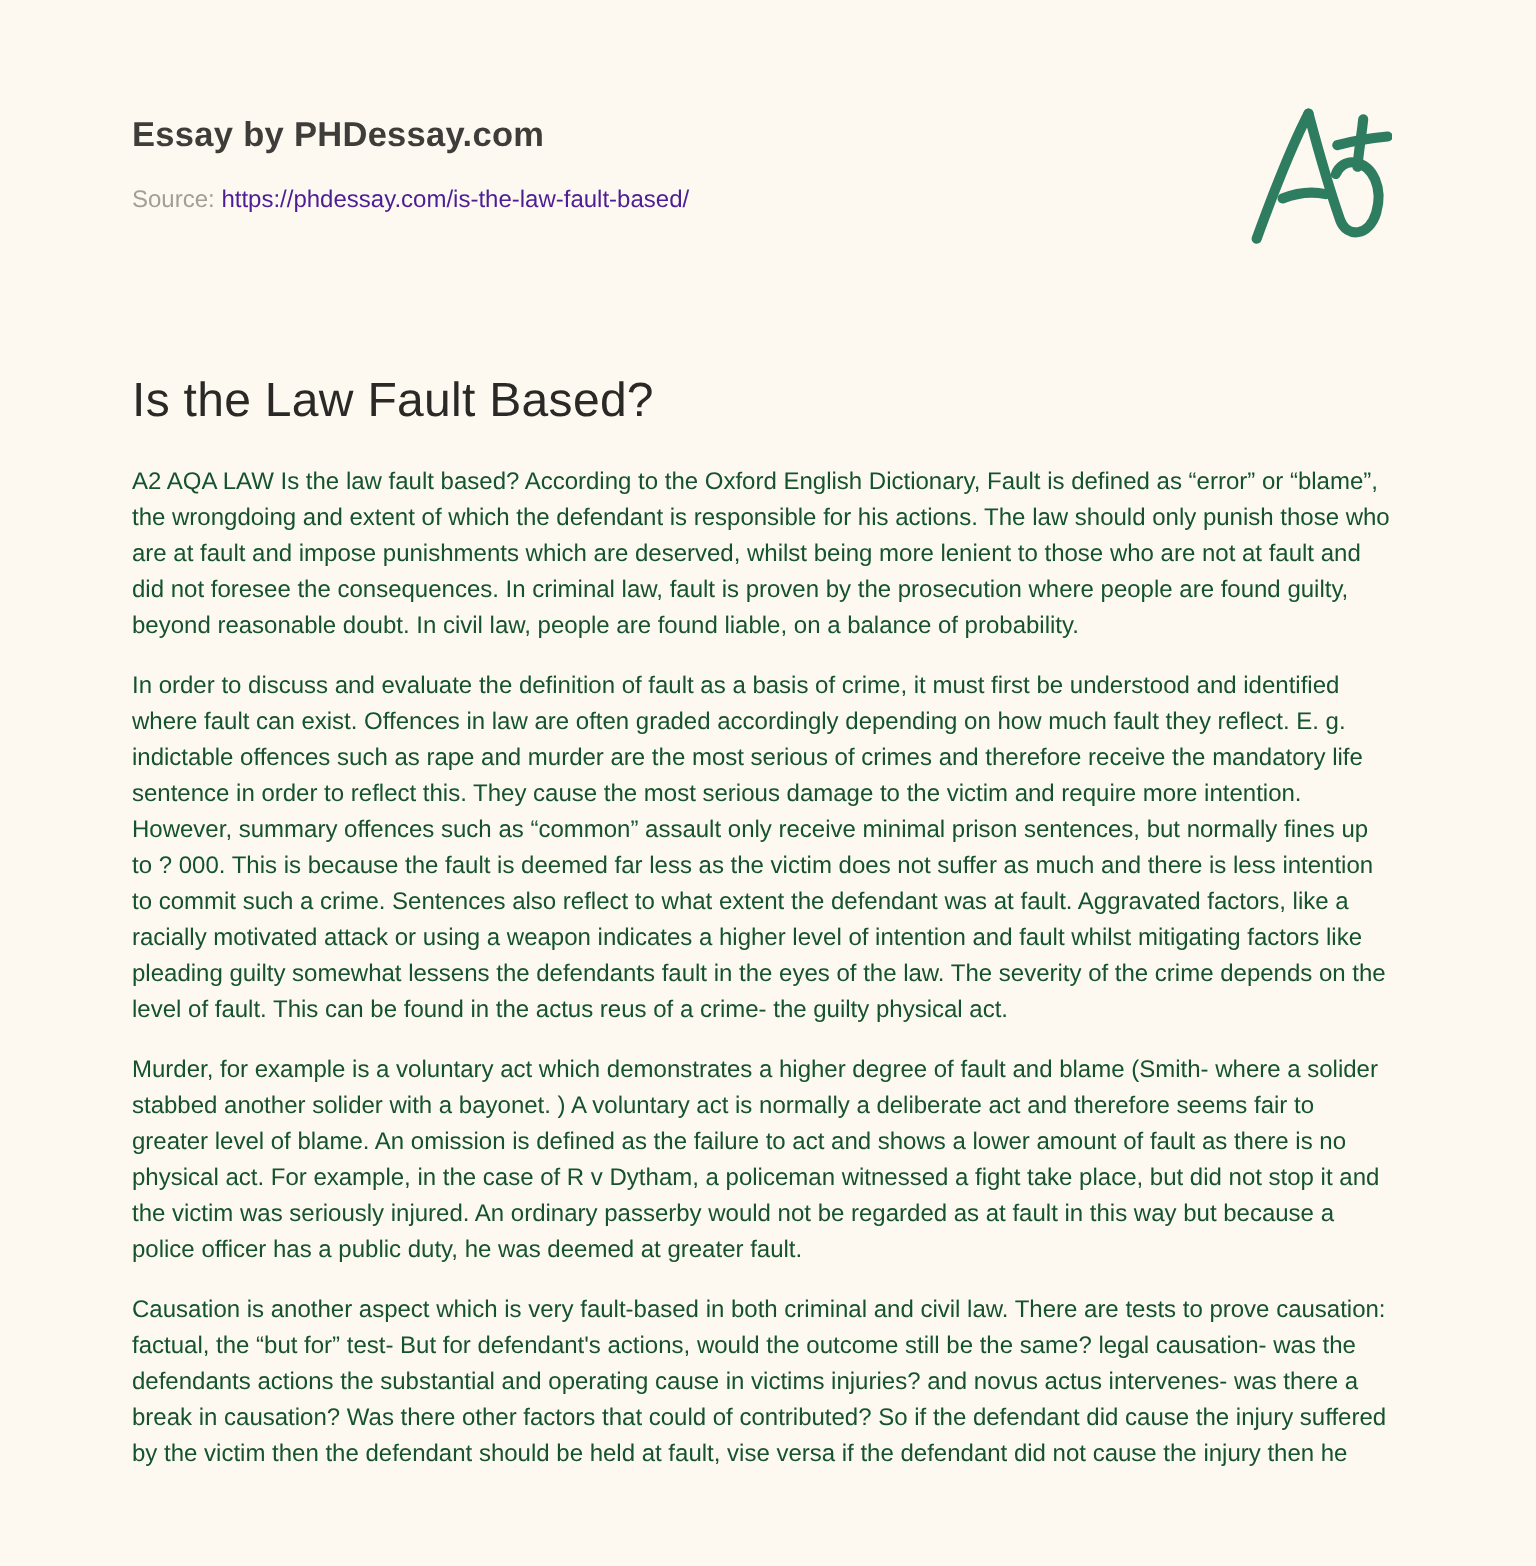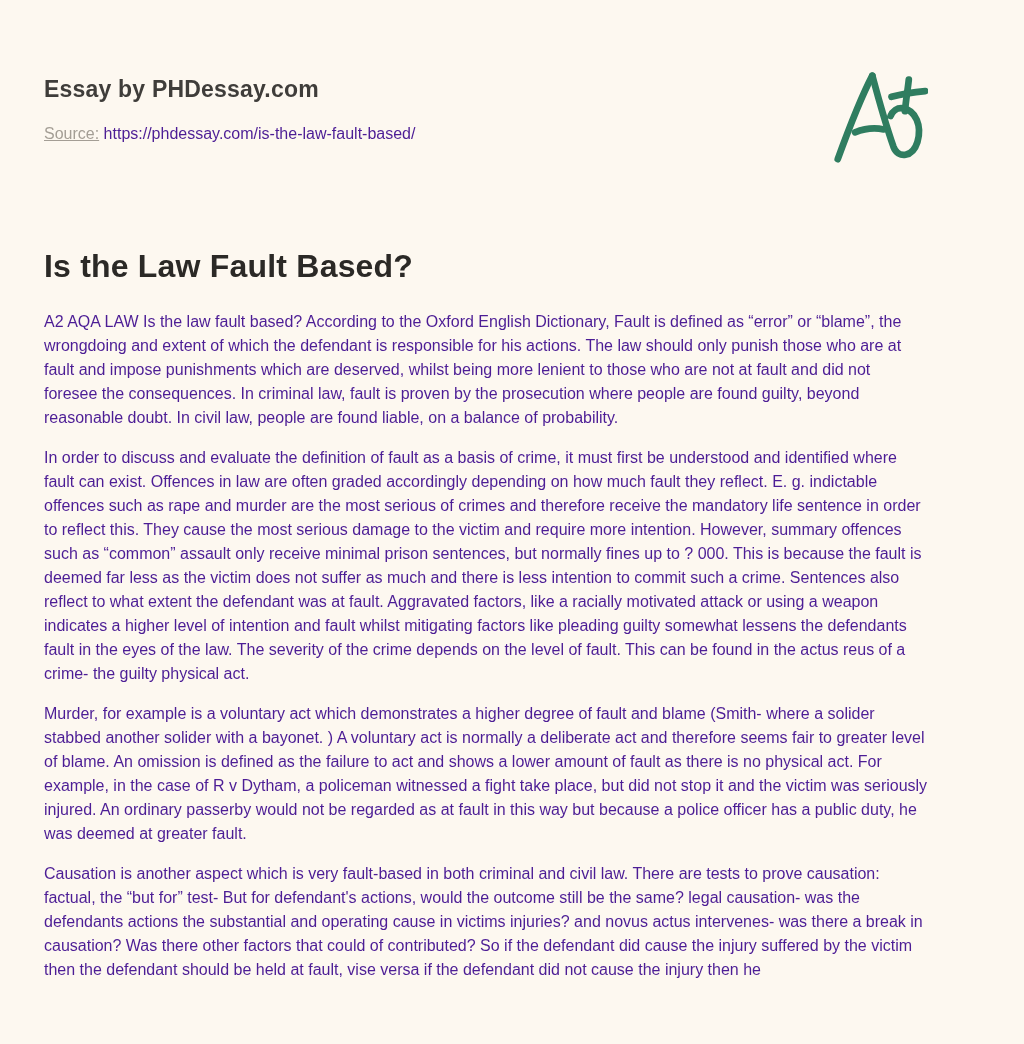--- a/index.html
+++ b/index.html
@@ -10,71 +10,70 @@
     width: 1024px;
     height: 1044px;
     background: #fdf8f0;
     font-family: "Liberation Sans", sans-serif;
     overflow: hidden;
   }
   .page {
     box-sizing: border-box;
     width: 1024px;
     height: 983px;
-    padding: 76px 96px 0 44px;
+    padding: 76px 96px 0 88px;
   }
   .header {
     display: flex;
     justify-content: space-between;
     align-items: flex-start;
   }
   .brand {
     font-size: 23px;
     font-weight: bold;
     color: #3f3d3a;
     letter-spacing: 0.2px;
   }
   .source-line {
     margin-top: 22px;
     font-size: 16px;
   }
   .source-label {
     color: #a49e95;
-    text-decoration: underline;
   }
   .source-link {
     color: #4c1d95;
     text-decoration: none;
   }
   .logo {
     width: 96px;
     height: 96px;
     margin-top: -8px;
     flex: 0 0 auto;
   }
   .logo svg {
     width: 100%;
     height: 100%;
   }
   .title {
     margin: 84px 0 0 0;
     font-size: 32px;
     line-height: 36px;
-    font-weight: bold;
+    font-weight: normal;
     color: #2b2926;
     letter-spacing: 0.2px;
   }
   .content {
     margin-top: 26px;
   }
   .para {
     margin: 0 0 16px 0;
     font-size: 16px;
     line-height: 24px;
-    color: #4c1d95;
+    color: #14532d;
   }
 </style>
 </head>
 <body>
 
 <div class="page">
 
   <div class="header">
     <div class="header-left">
       <div class="brand">Essay by PHDessay.com</div>

